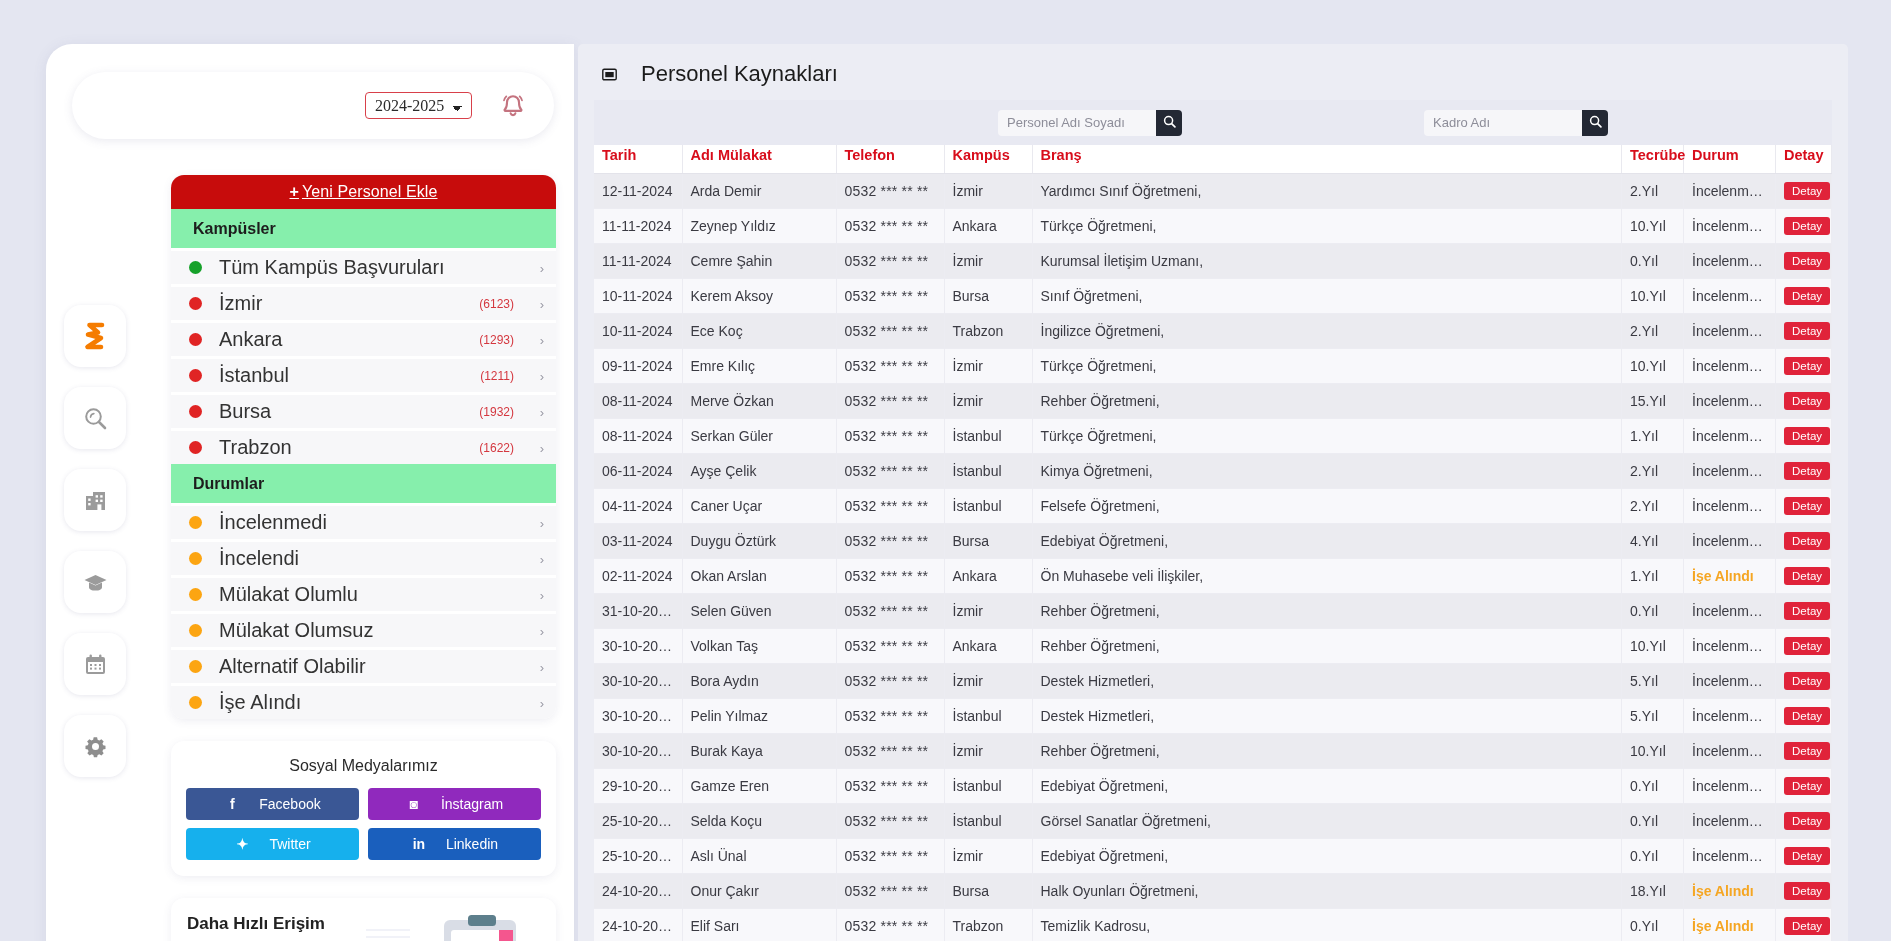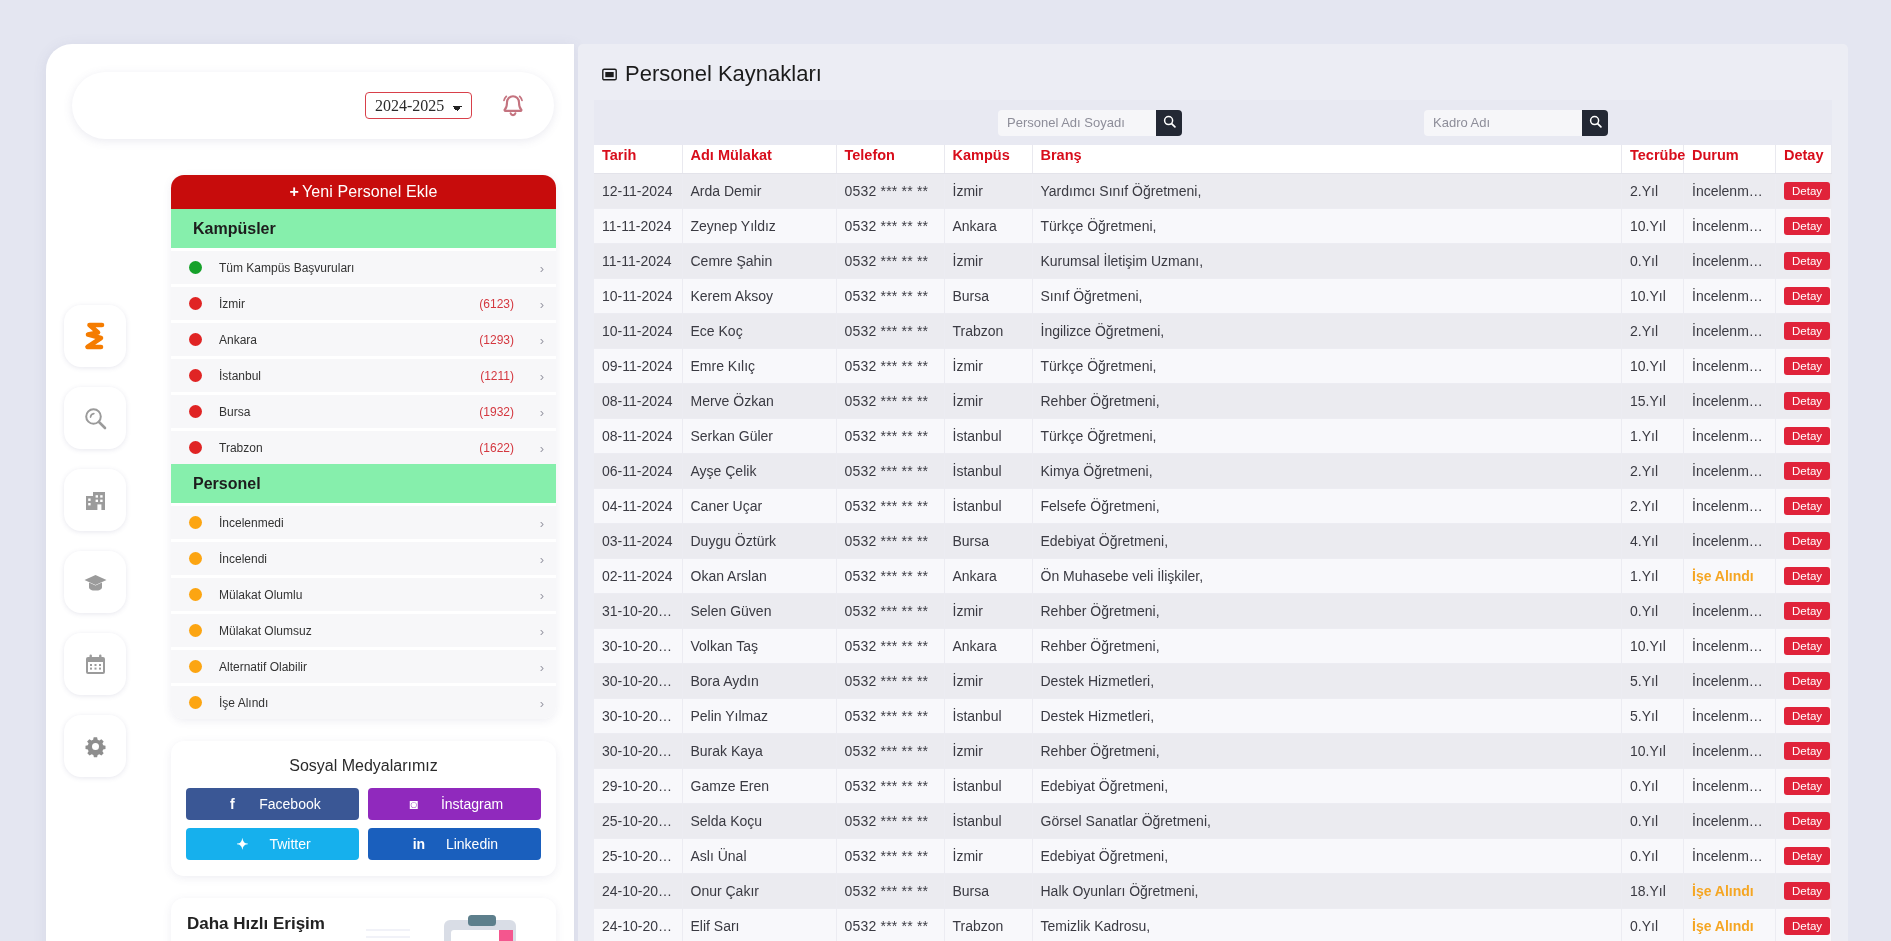--- a/index.html
+++ b/index.html
@@ -65,38 +65,38 @@
   .card {
     background: #ffffff; border-radius: 13px;
     box-shadow: 0 2px 9px rgba(90,90,140,.10);
     overflow: hidden; margin-bottom: 22px;
   }
   .add-btn {
     display: block; width: 100%; height: 34px;
     background: #c70c0c; color: #fff;
     border: none; font-size: 16px;
     font-family: "Liberation Sans", sans-serif;
-    cursor: pointer; letter-spacing: .1px;
+    cursor: pointer; letter-spacing: .1px; text-decoration: underline;
   }
   .add-btn .plus { font-weight: 700; margin-right: 3px; }
   .sec-title {
     padding: 11px 0 10px 22px; font-size: 16px; font-weight: bold;
     color: #1d1d1d; background: #86efac;
   }
   .nav-row {
     display: flex; align-items: center;
     height: 36px; padding: 0 14px 0 18px;
     background: #f7f7f9; border-top: 3px solid #ffffff;
     cursor: pointer; position: relative;
   }
   .dot { width: 13px; height: 13px; border-radius: 50%; flex: none; }
   .dot.green { background: #16a12a; }
   .dot.red   { background: #e02424; }
   .dot.amber { background: #fca512; }
-  .nav-label { margin-left: 17px; font-size: 12px; color: #333; white-space: nowrap; }
+  .nav-label { margin-left: 17px; font-size: 20px; color: #333; white-space: nowrap; }
   .nav-count { margin-left: auto; margin-right: 28px; font-size: 12px; color: #d4373f; }
   .chev {
     position: absolute; right: 12px; top: 50%; transform: translateY(-50%);
     color: #9a9aa6; font-size: 13px; line-height: 1;
   }
 
   
   .social-card { padding: 16px 15px 16px; }
   .social-title { text-align: center; font-size: 16px; color: #2b2b2b; margin-bottom: 13px; }
   .social-grid { display: grid; grid-template-columns: 1fr 1fr; gap: 8px 9px; }
@@ -114,21 +114,21 @@
   .promo-h { font-size: 17px; font-weight: bold; color: #222; }
   .promo-art { position: absolute; right: 10px; bottom: 0; width: 190px; height: 104px; }
 
   
   .main {
     position: absolute; left: 578px; top: 44px;
     width: 1270px; height: 1010px;
     background: #ecedf4; border-radius: 5px;
   }
   .main-head {
-    display: flex; align-items: center; gap: 8px;
+    display: flex; align-items: center; gap: 24px;
     padding: 17px 0 13px 24px;
   }
   .main-title { font-size: 22px; color: #1b1b1b; }
   .head-icon { color: #1b1b1b; display: flex; align-items: center; }
 
   .filterbar {
     height: 45px; background: #e8e9f2; margin: 0 16px;
     display: flex; align-items: center; position: relative;
   }
   .searchwrap { position: absolute; display: flex; align-items: center; }
@@ -304,21 +304,21 @@
             <span class="nav-count">(1932)</span>
             <span class="chev">›</span>
           </div>
           <div class="nav-row">
             <span class="dot red"></span>
             <span class="nav-label">Trabzon</span>
             <span class="nav-count">(1622)</span>
             <span class="chev">›</span>
           </div>
         </div>
-      <div class="sec-title">Personel</div>
+      <div class="sec-title">Durumlar</div>
       <div id="status-list">
           <div class="nav-row">
             <span class="dot amber"></span>
             <span class="nav-label">İncelenmedi</span>
             <span class="chev">›</span>
           </div>
           <div class="nav-row">
             <span class="dot amber"></span>
             <span class="nav-label">İncelendi</span>
             <span class="chev">›</span>

